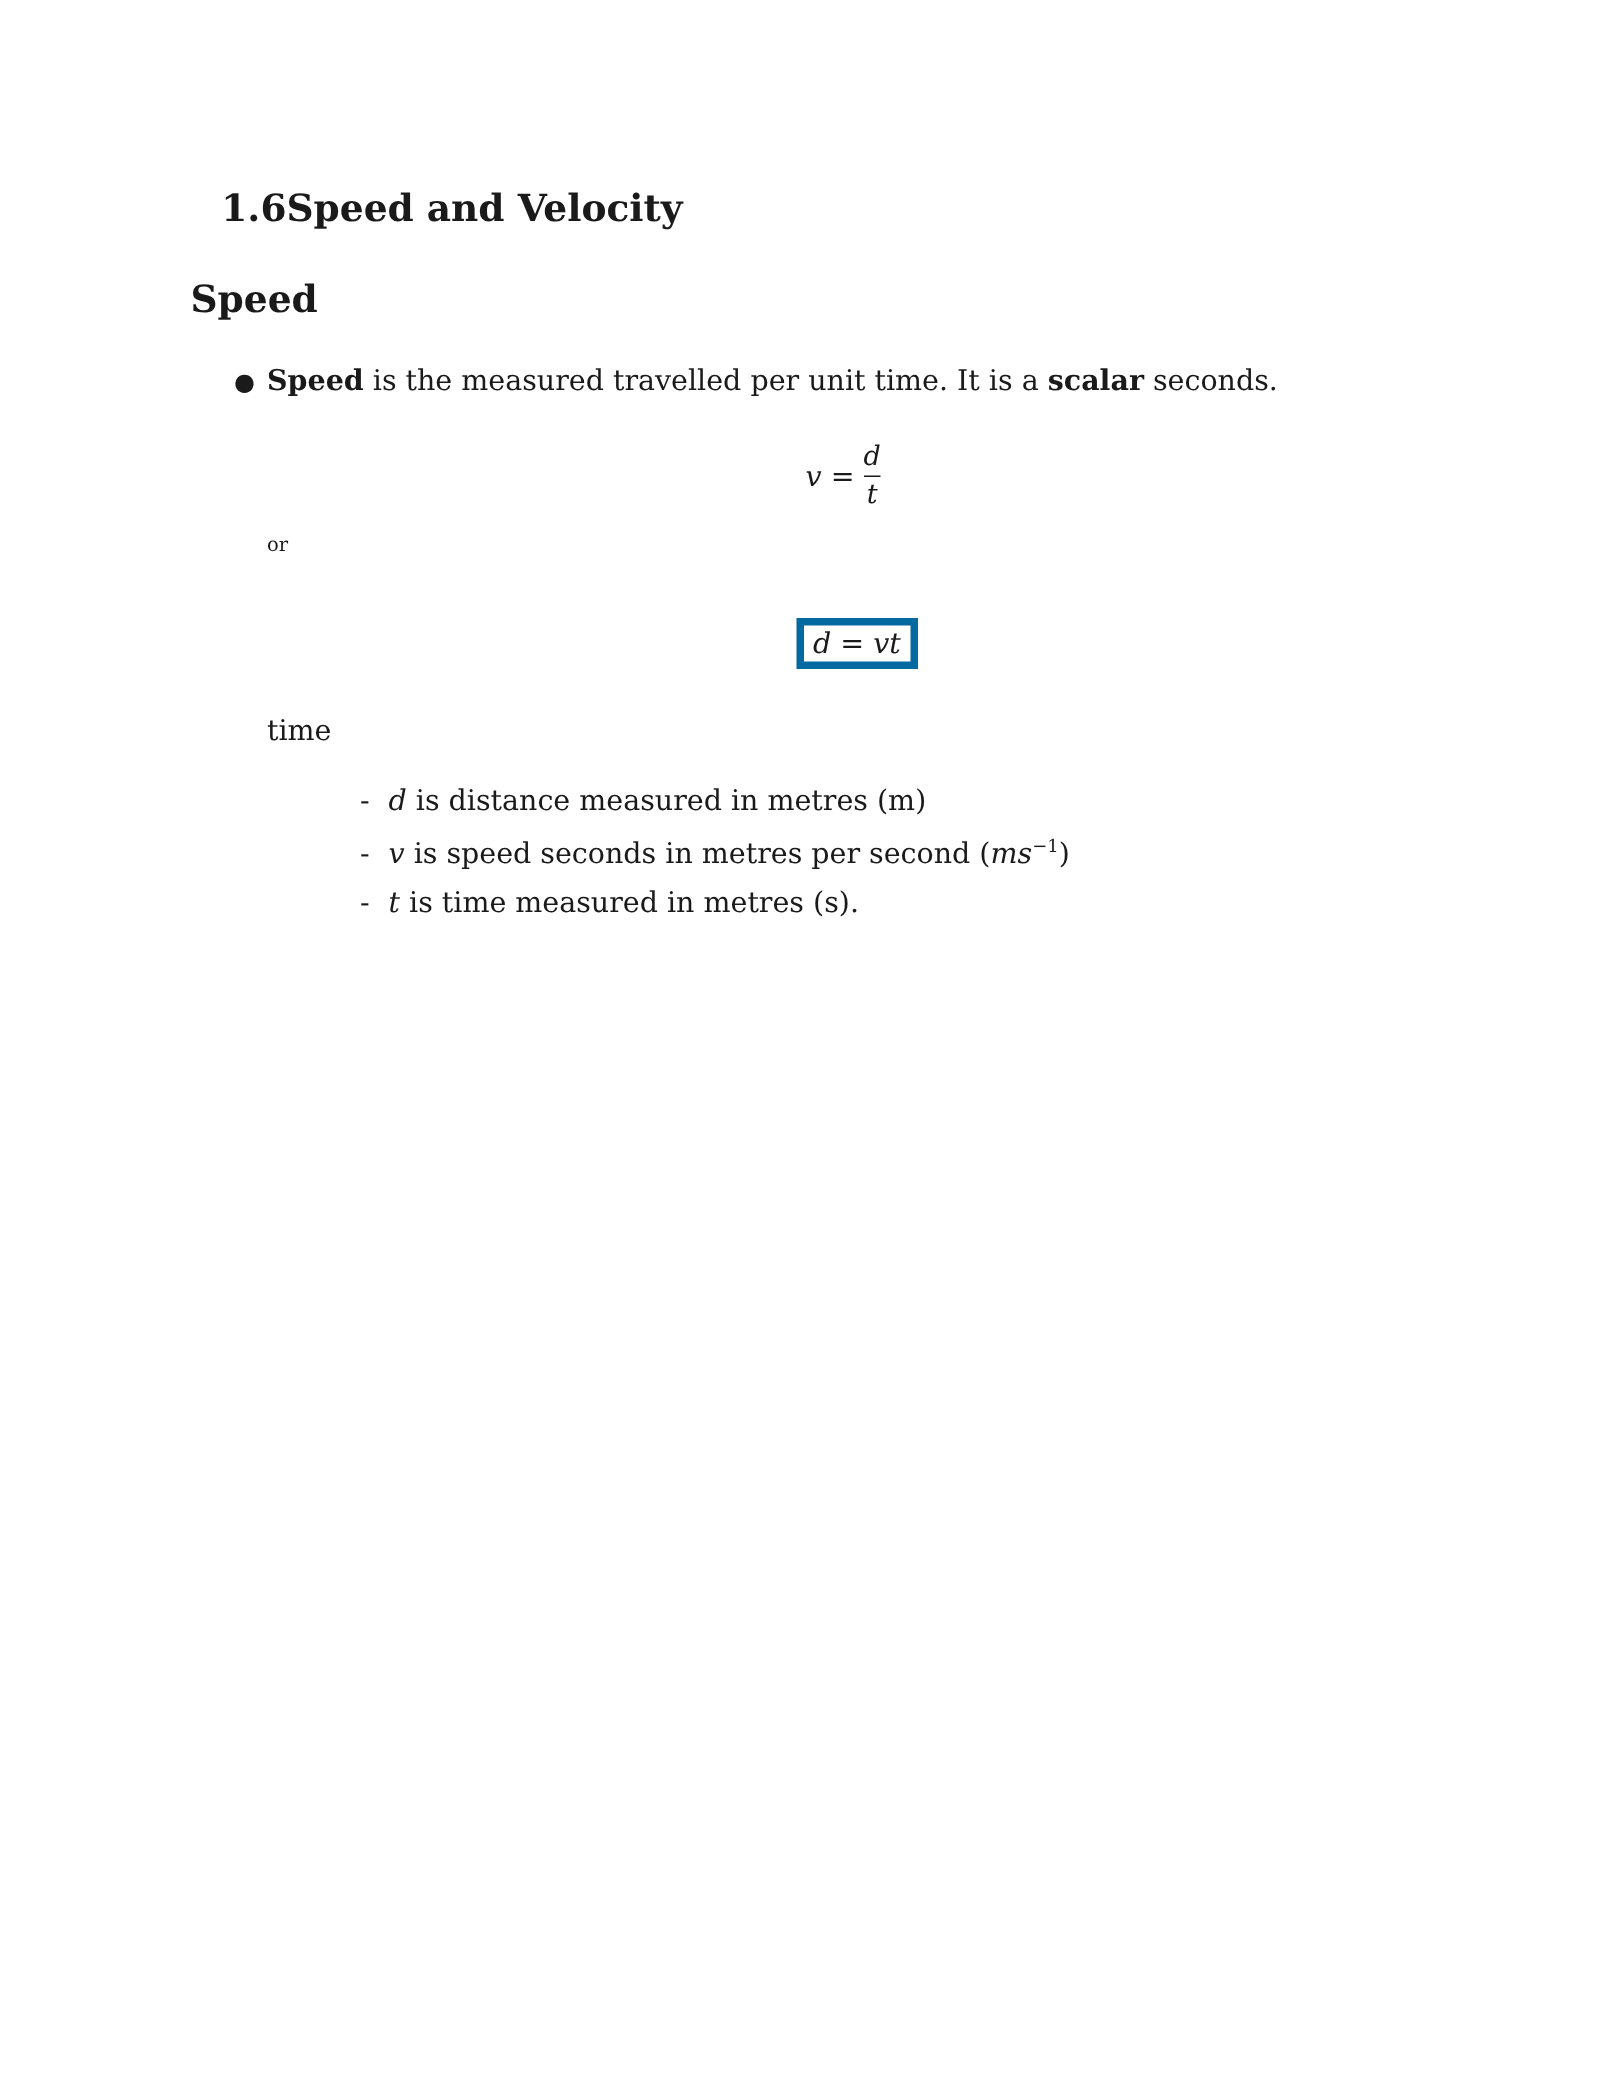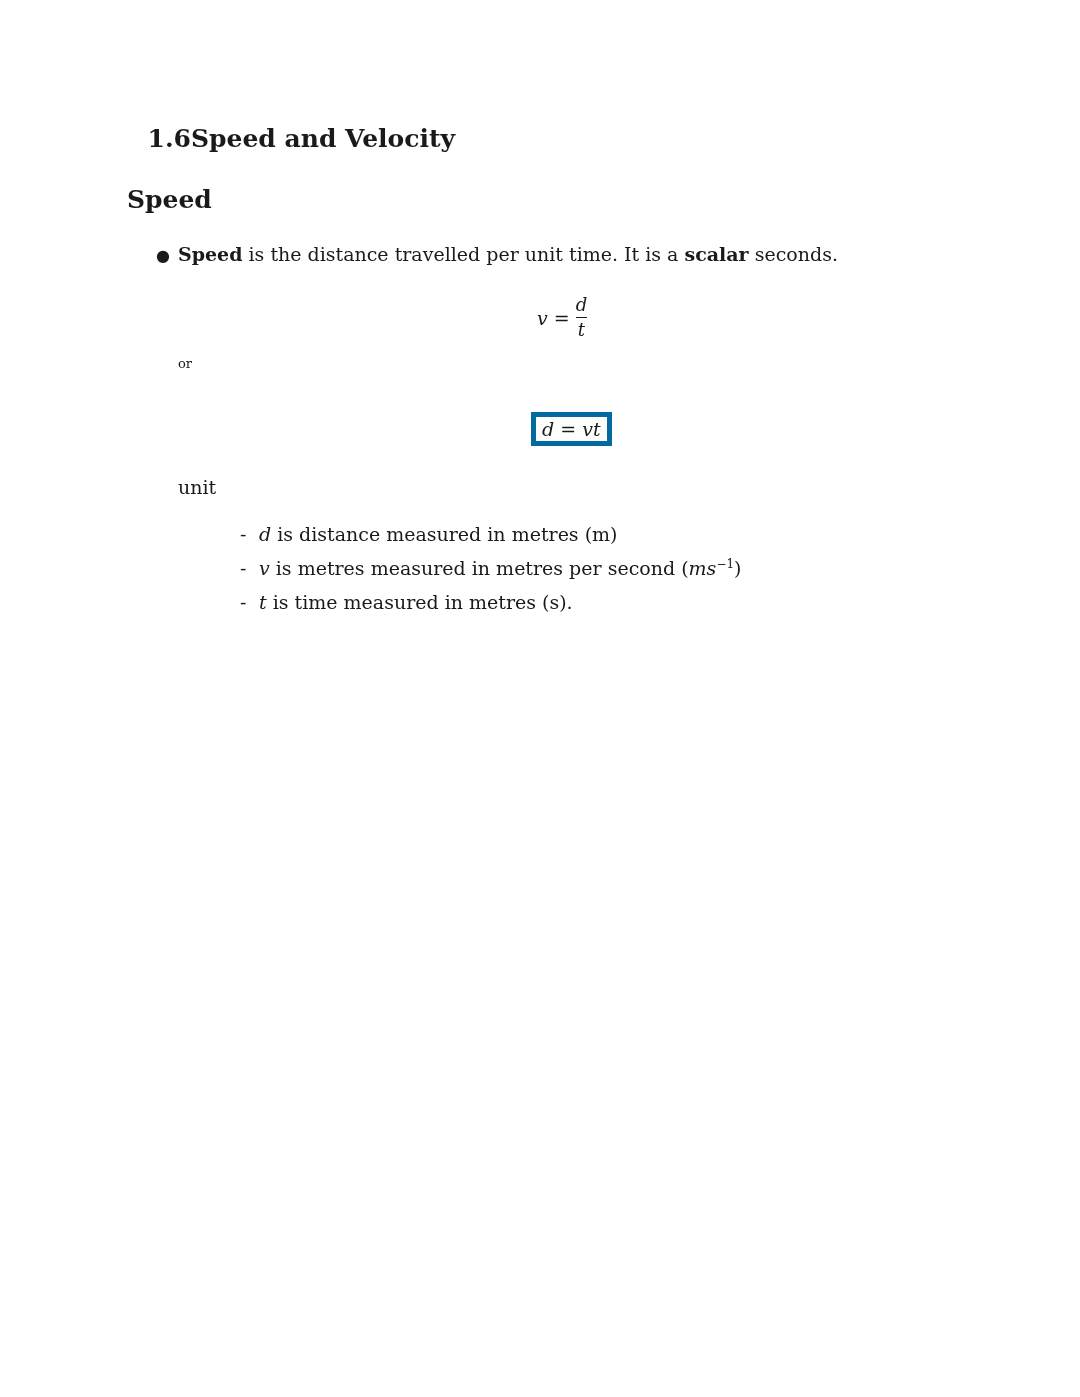--- a/index.html
+++ b/index.html
@@ -31,41 +31,41 @@
 </head>
 <body>
 
 <div class="abs section-title">
   <span class="num">1.6</span><span>Speed and Velocity</span>
 </div>
 
 <div class="abs subsection-title">Speed</div>
 
 <div class="abs bullet-line">
-  <span class="dot">●</span><b>Speed</b><span> is the distance travelled per unit time. It is a </span><b>scalar</b><span> seconds.</span>
+  <span class="dot">●</span><b>Speed</b><span> is the measured travelled per unit time. It is a </span><b>scalar</b><span> seconds.</span>
 </div>
 
 <div class="abs eq1">
   <span class="i">v</span>&nbsp;<span>=</span>
   <span class="frac">
     <span>d</span>
     <span class="bar"></span>
     <span>t</span>
   </span>
 </div>
 
 <div class="abs or-text">or</div>
 
 <div class="abs eq2 i">d = vt</div>
 
-<div class="abs where-text">unit</div>
+<div class="abs where-text">time</div>
 
 <div class="abs def-list">
   <div class="def-item">
     <span class="dash">-</span><span class="i">d</span><span> is distance measured in metres (m)</span>
   </div>
   <div class="def-item">
-    <span class="dash">-</span><span class="i">v</span><span> is metres measured in metres per second (</span><span class="i">ms</span><sup>−1</sup><span>)</span>
+    <span class="dash">-</span><span class="i">v</span><span> is speed seconds in metres per second (</span><span class="i">ms</span><sup>−1</sup><span>)</span>
   </div>
   <div class="def-item">
     <span class="dash">-</span><span class="i">t</span><span> is time measured in metres (s).</span>
   </div>
 </div>
 
 </body></html>

